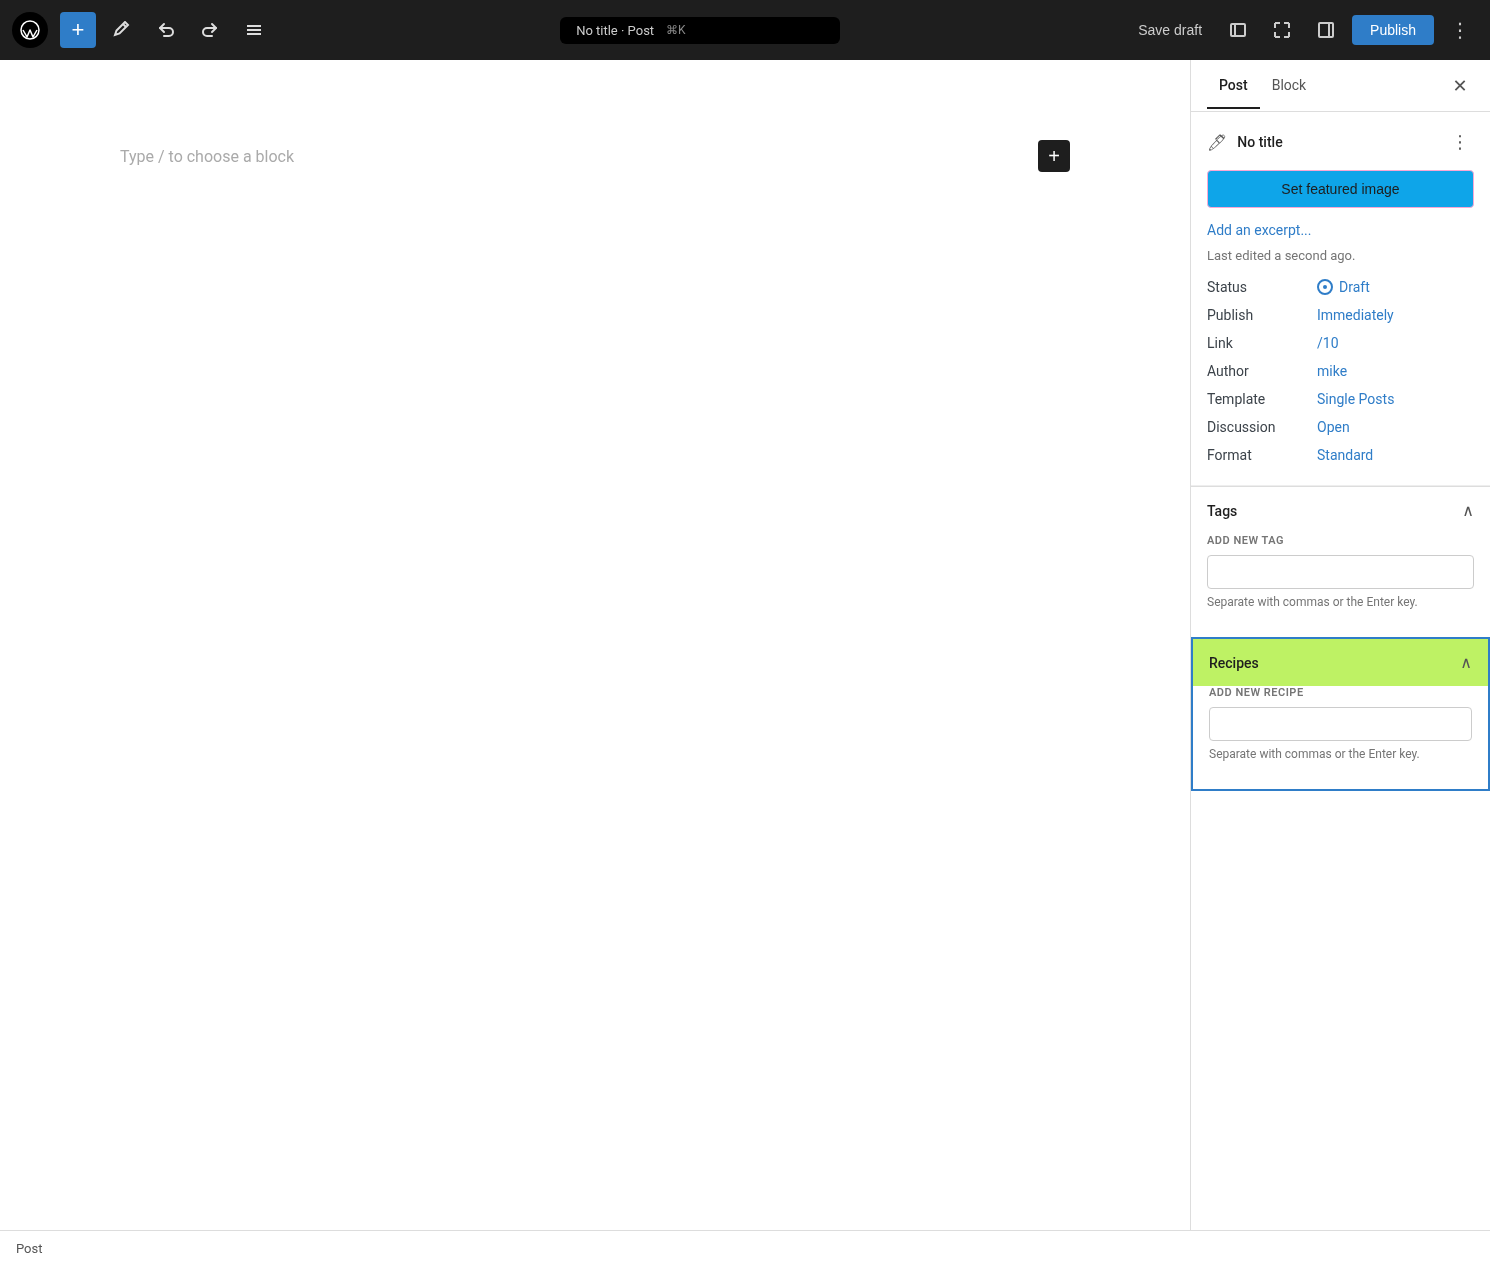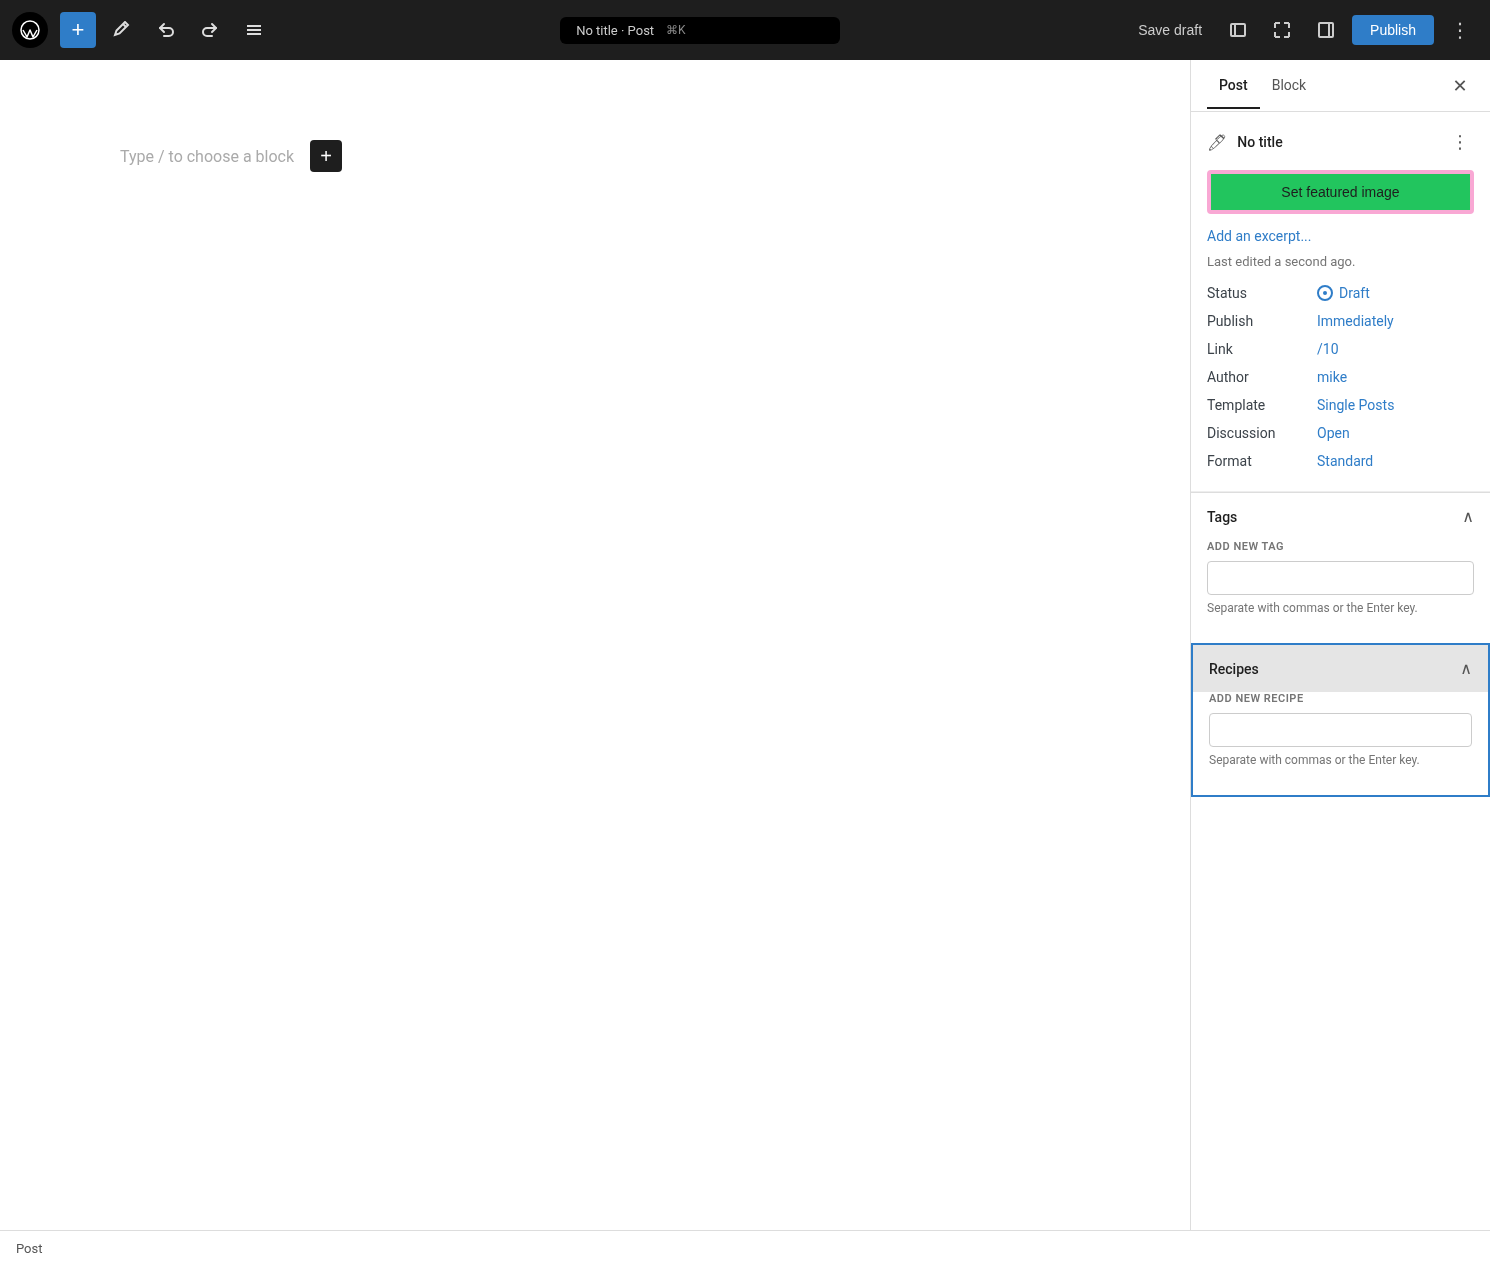--- a/index.html
+++ b/index.html
@@ -58,21 +58,21 @@
 
     
     .editor {
       flex: 1; padding: 80px 120px 40px 120px; overflow-y: auto; background: #fff;
     }
     .add-title {
       font-size: 42px; color: #c0c0c0; font-weight: 400; margin-bottom: 24px;
       outline: none; border: none; width: 100%; background: transparent;
     }
     .block-placeholder {
-      display: flex; align-items: center; gap: 16px;
+      display: flex; align-items: center; gap: 16px; justify-content: space-between;
     }
     .block-hint { color: #aaa; font-size: 16px; }
     .add-block-btn {
       width: 32px; height: 32px; background: #1e1e1e; border: none; border-radius: 4px;
       color: #fff; font-size: 20px; cursor: pointer;
       display: flex; align-items: center; justify-content: center;
     }
 
     
     .sidebar {
@@ -105,21 +105,21 @@
     .pen-icon { color: #555; font-size: 16px; }
     .post-panel-name { font-size: 14px; font-weight: 500; color: #1e1e1e; }
     .panel-more-btn {
       background: transparent; border: none; cursor: pointer; color: #555;
       font-size: 18px; width: 28px; height: 28px;
       display: flex; align-items: center; justify-content: center;
     }
 
     
     .featured-image-btn {
-      width: 100%; padding: 10px; border: 4px solid #f9a8d4; background: #22c55e;
+      width: 100%; padding: 10px; border: 1px solid #f9a8d4; background: #0ea5e9;
       border-radius: 4px; font-size: 14px; cursor: pointer; margin-bottom: 14px;
       color: #1e1e1e;
     }
 
     
     .add-excerpt-link { color: #2f7dc8; font-size: 14px; text-decoration: none; display: block; margin-bottom: 10px; }
     .last-edited { color: #757575; font-size: 13px; margin-bottom: 10px; }
 
     
     .meta-row {
@@ -157,21 +157,21 @@
       font-size: 14px; outline: none; color: #1e1e1e;
     }
     .section-hint { font-size: 12px; color: #757575; margin-top: 6px; }
 
     
     .recipes-section {
       border: 2px solid #2f7dc8; border-radius: 0;
     }
     .recipes-header {
       display: flex; align-items: center; justify-content: space-between;
-      padding: 14px 16px; cursor: pointer; background: #e5e5e5;
+      padding: 14px 16px; cursor: pointer; background: #bef264;
     }
 
     
     .status-bar {
       height: 36px; background: #fff; border-top: 1px solid #ddd;
       display: flex; align-items: center; padding: 0 16px; flex-shrink: 0;
     }
     .status-text { font-size: 13px; color: #555; }
   </style>
 </head>

